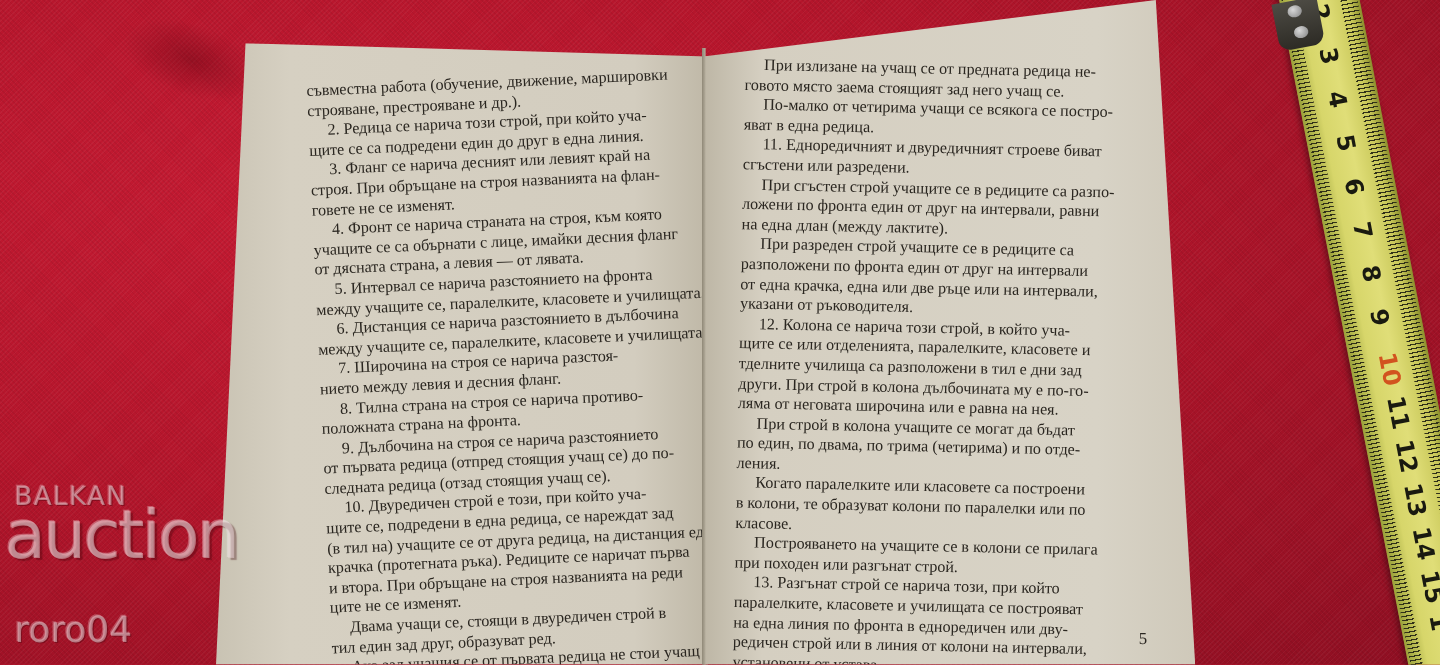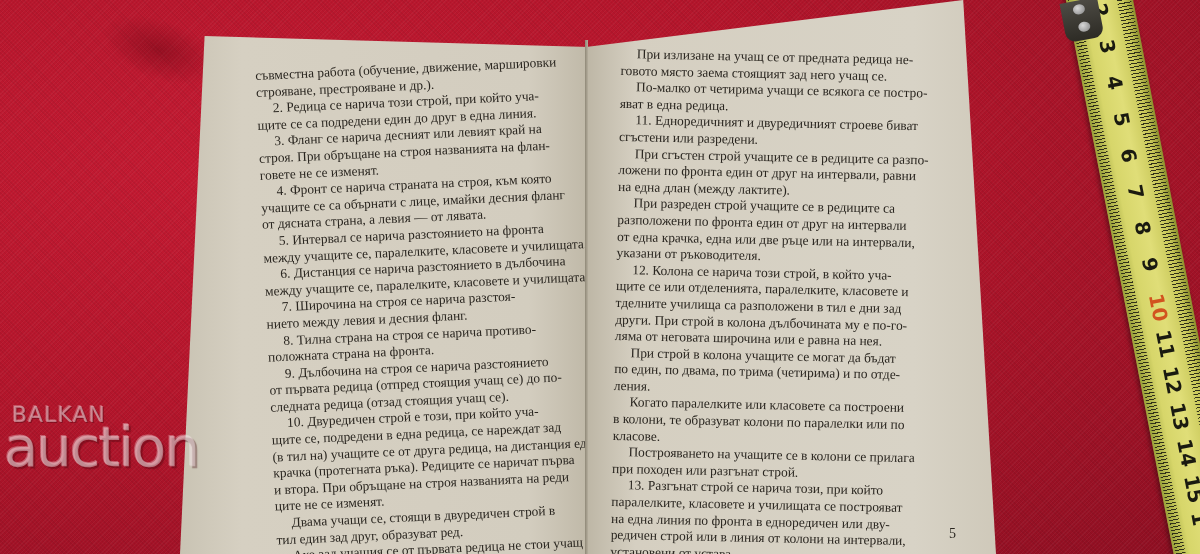--- a/index.html
+++ b/index.html
@@ -211,13 +211,14 @@
     <span class="tape-num" style="top: 548px; left: 44px;">1</span>
   </div>
 <div class="tape-hook">
   <div class="rivet" style="left:12px;top:4px;"></div>
   <div class="rivet" style="left:14px;top:22px;"></div>
 </div>
 
 <div class="watermark">
   <div class="wm-top">BALKAN</div>
   <div class="wm-main">auction</div>
+  <div class="wm-user">roro04</div>
 </div>
 
 </body></html>

